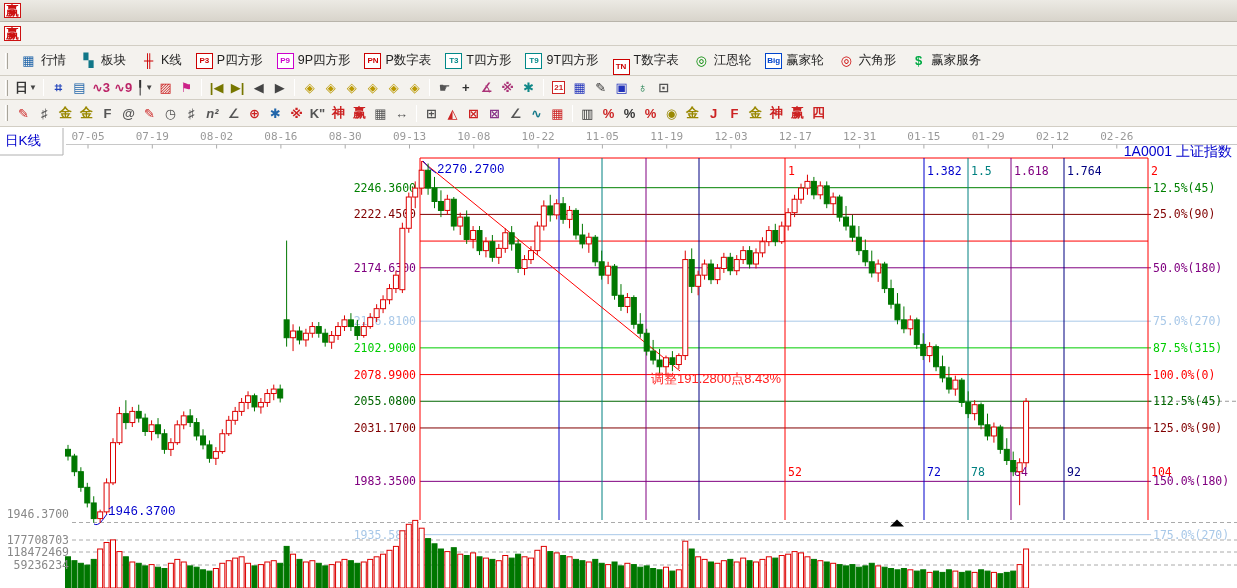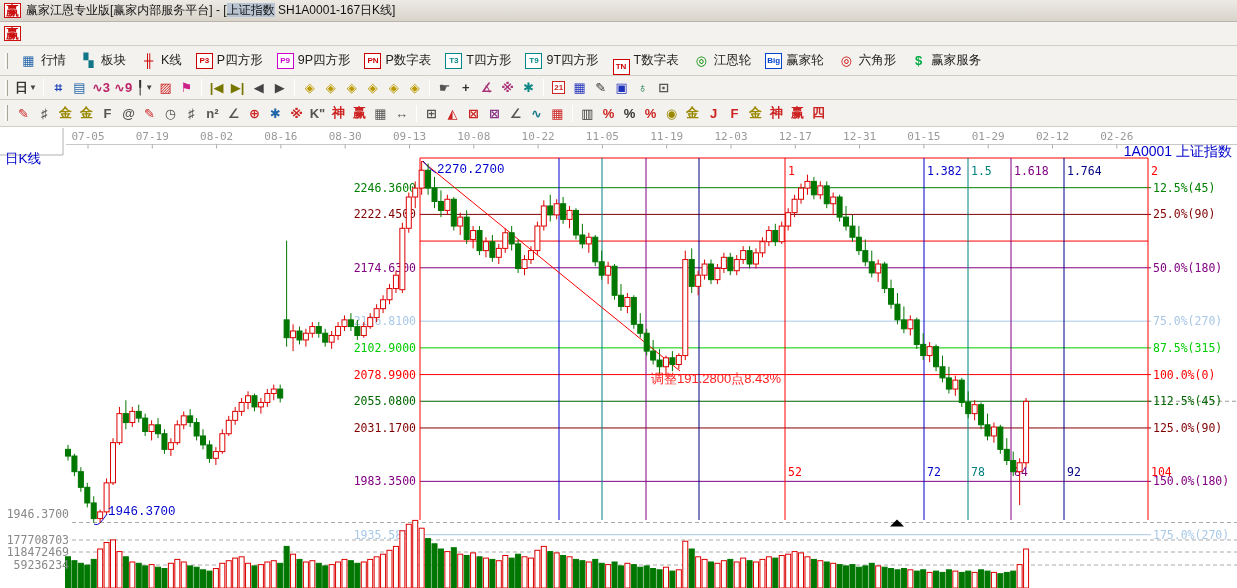--- a/index.html
+++ b/index.html
@@ -33,36 +33,35 @@
     justify-content:center; font-size:13px; font-weight:bold; cursor:default;
     border:1px solid transparent; padding:0 1px; }
   .dd { font-size:8px; color:#444; margin-left:1px; }
   .sep { width:1px; height:17px; background:#b4b0a6; border-right:1px solid #fff;
     margin:0 4px; }
   
   #chartwrap { position:relative; width:1237px; height:461px; background:#fff; }
   #chartsvg { position:absolute; left:0; top:0; }
   svg text { font-family:"DejaVu Sans Mono","Liberation Mono",monospace; }
   .period-cell { position:absolute; left:5px; top:5px; color:#0000cc;
-    font-size:13.5px; z-index:3;margin-top:18px; }
+    font-size:13.5px; z-index:3; }
   .symbol-label { position:absolute; right:5px; top:16px; color:#0000cc;
     font-size:14px; z-index:3; }
   .ann { position:absolute; z-index:3;
     font-family:Liberation Mono, monospace; }
   .ann-peak { left:437px; top:36px; color:#0000cc; font-size:12.5px; }
   .ann-trough { left:108px; top:378px; color:#0000cc; font-size:12.5px; }
   .ann-adjust { left:651px; top:243px; color:#ff2222; font-size:13px;
     font-family:"Liberation Sans","DejaVu Sans",sans-serif; }
 </style>
 </head>
 <body>
 
 <div class="titlebar">
   <span class="logo">赢</span>
-  <span><span>赢家江恩专业版[赢家内部服务平台] - [</span><span class="hl">上证指数</span><span> SH1A0001-167日K线]</span></span>
 </div>
 
 <div class="menubar">
   <span class="logo">赢</span>
 </div>
 
 <div class="toolbar" id="tb1">
   <span class="grip"></span>
 <div class="tbtn">
       <span class="ic" style="color: rgb(34, 102, 170);">▦</span>
@@ -239,21 +238,21 @@
     <div class="ibtn">
       <span class="" style="color: rgb(204, 34, 34);">✎</span>
     </div>
     <div class="ibtn">
       <span class="" style="color: rgb(85, 85, 85);">◷</span>
     </div>
     <div class="ibtn">
       <span class="" style="color: rgb(85, 85, 85);">♯</span>
     </div>
     <div class="ibtn">
-      <span class="" style="color: rgb(85, 85, 85);">n²</span>
+      <span class="" style="color: rgb(85, 85, 85); font-style: italic;">n²</span>
     </div>
     <div class="ibtn">
       <span class="" style="color: rgb(85, 85, 85);">∠</span>
     </div>
     <div class="ibtn">
       <span class="" style="color: rgb(204, 34, 34);">⊕</span>
     </div>
     <div class="ibtn">
       <span class="" style="color: rgb(34, 102, 170);">✱</span>
     </div>

